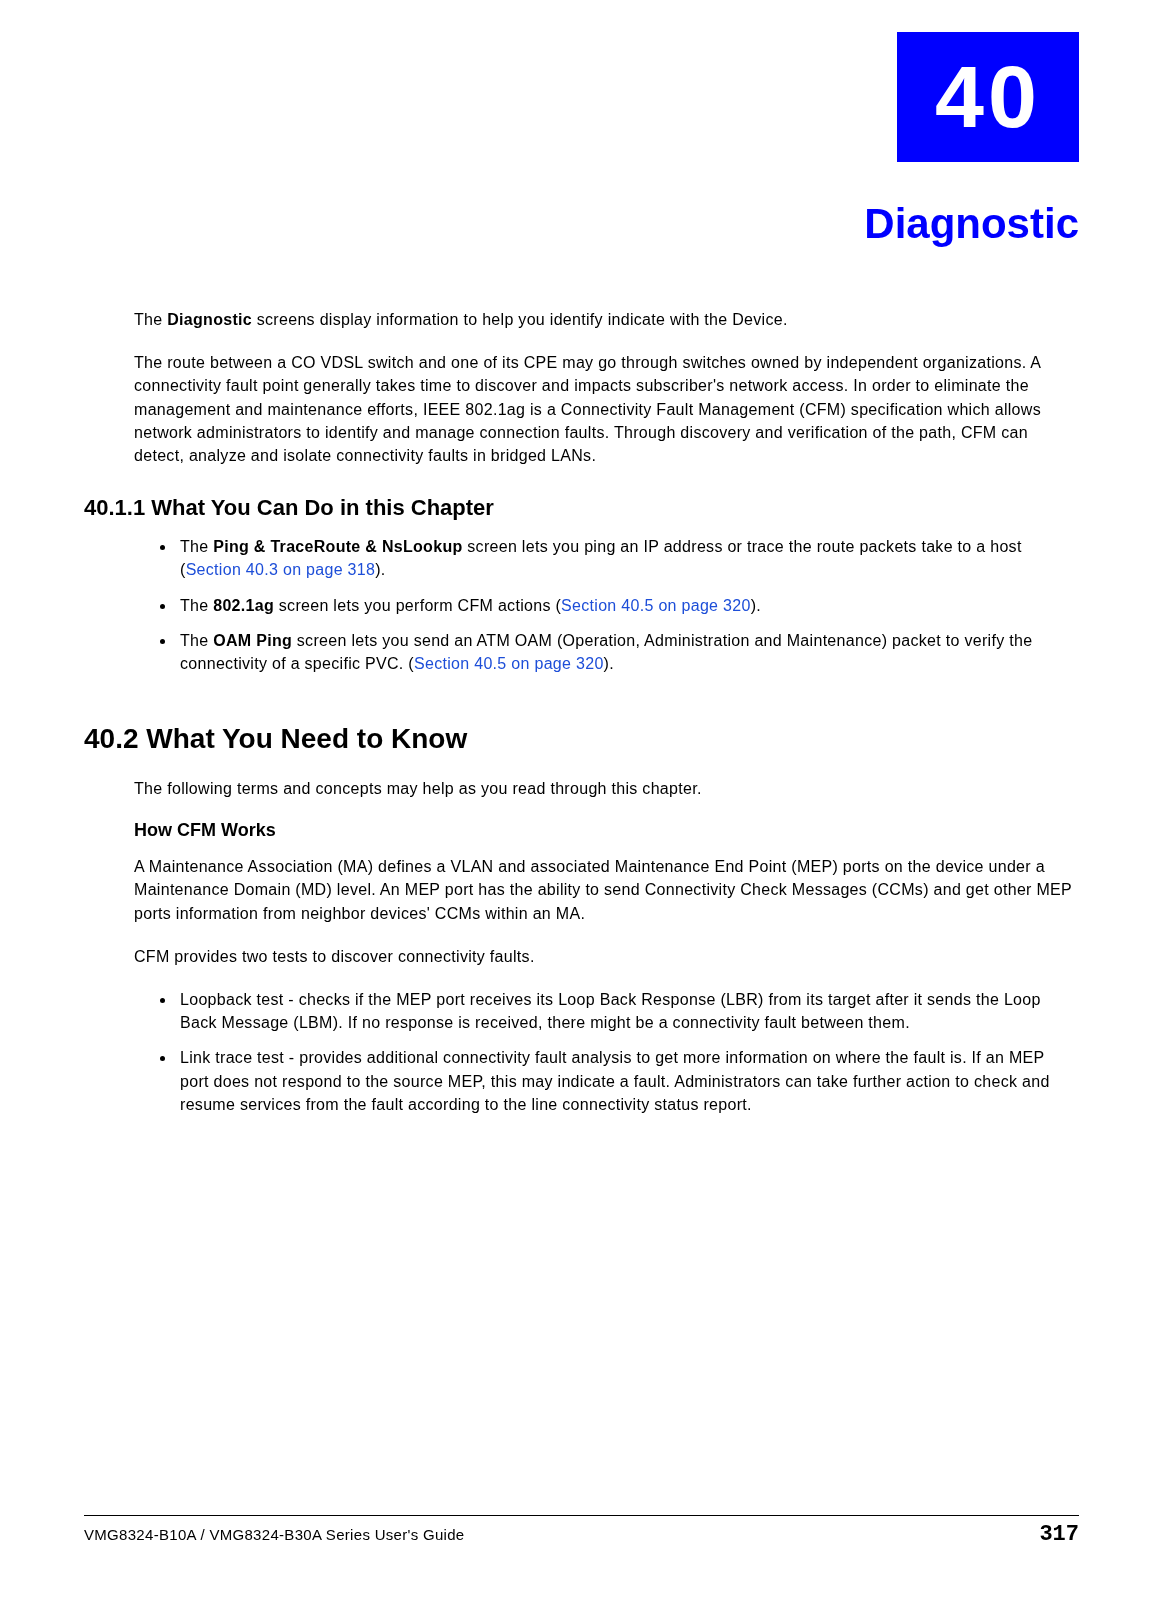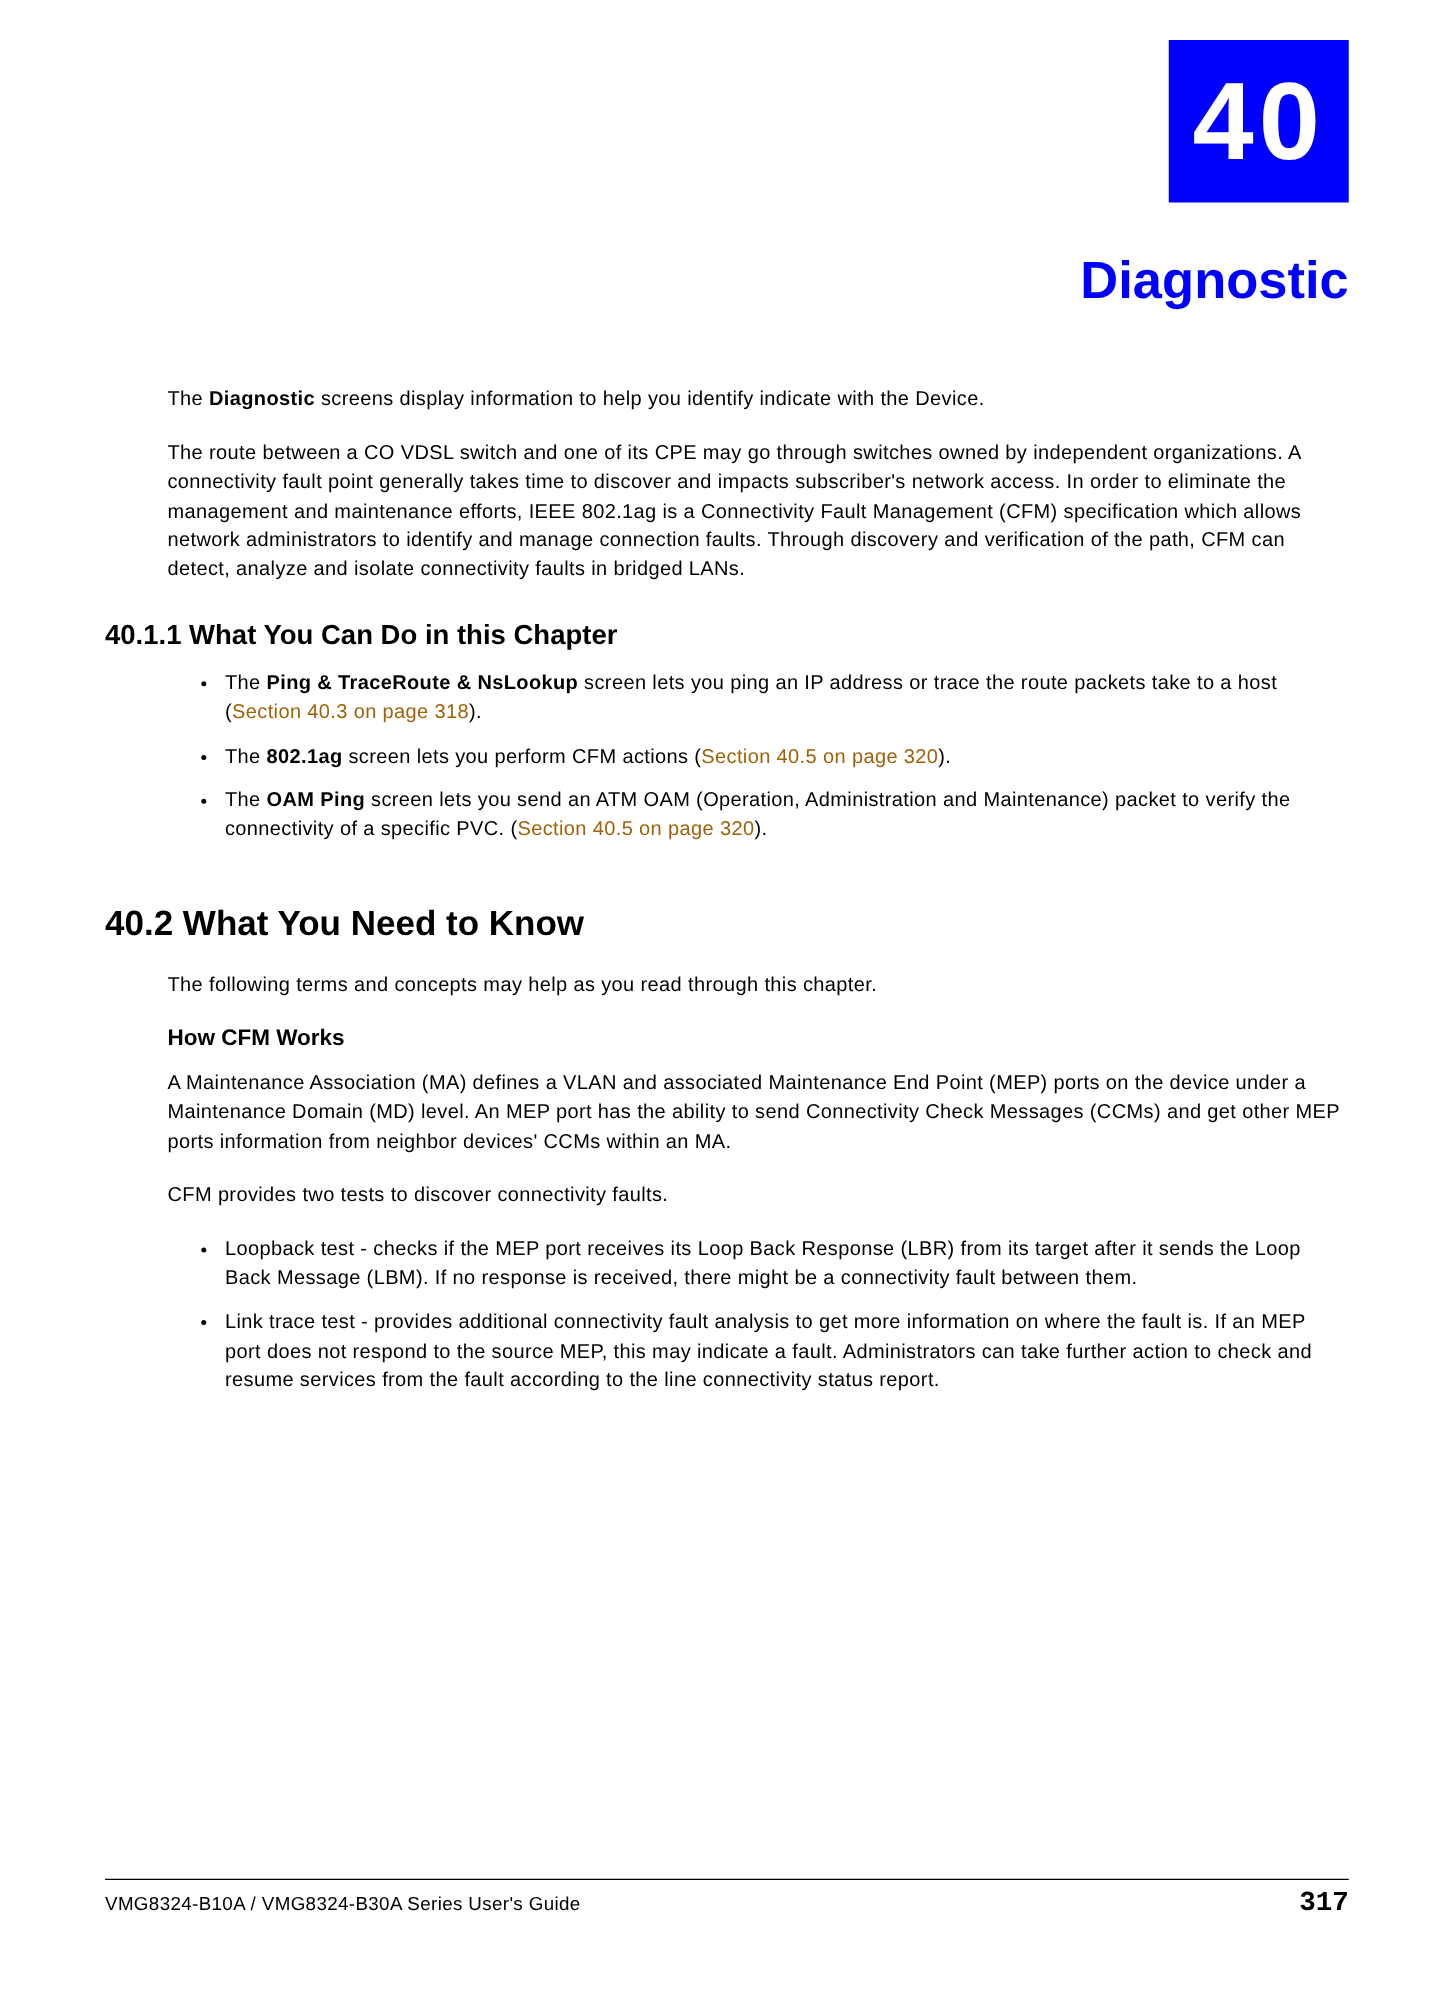--- a/index.html
+++ b/index.html
@@ -8,21 +8,21 @@
       height: 1597px;
       background: #ffffff;
       font-family: Arial, Helvetica, sans-serif;
       color: #000000;
       position: relative;
     }
     .chapter-box {
       position: absolute;
       top: 32px;
       right: 84px;
-      width: 144px;
+      width: 182px;
       height: 130px;
       background: #0000ff;
       display: flex;
       align-items: center;
       justify-content: center;
     }
     .chapter-number {
       color: #ffffff;
       font-size: 88px;
       font-weight: bold;
@@ -72,25 +72,25 @@
     ul.b { list-style: disc; margin-left: 92px; }
     ul.b li {
       font-size: 16px;
       line-height: 1.45;
       margin-bottom: 12px;
       padding-left: 4px;
       letter-spacing: 0.3px;
       padding-right: 4px;
     }
     .bold { font-weight: bold; }
-    .link { color: #a16207; }
+    .link { color: #1d4ed8; }
     .large-gap { margin-top: 48px; }
     .footer {
       position: absolute;
-      bottom: 62px;
+      bottom: 50px;
       left: 84px;
       right: 84px;
       display: flex;
       justify-content: space-between;
       align-items: baseline;
       border-top: 1px solid #000;
       padding-top: 6px;
     }
     .guide-name { font-size: 15px; letter-spacing: 0.3px; }
     .page-num { font-size: 22px; font-weight: bold; font-family: Liberation Mono, monospace; }

